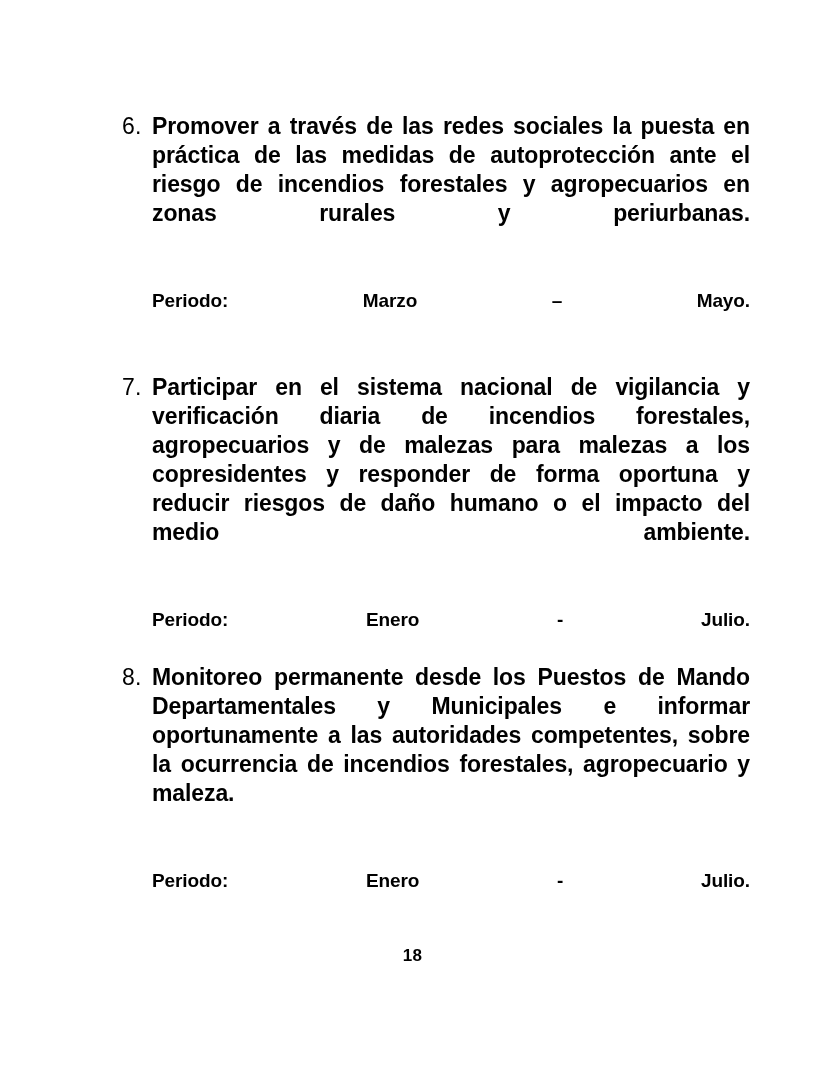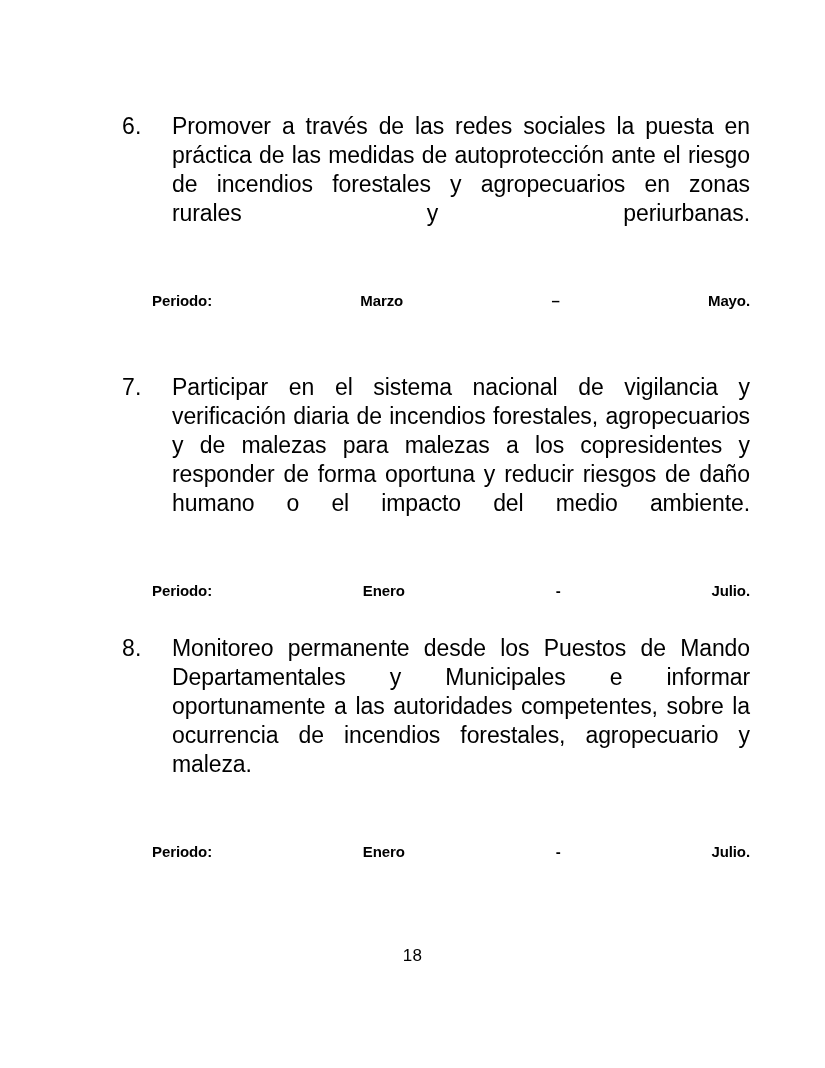--- a/index.html
+++ b/index.html
@@ -46,39 +46,38 @@
     width: 30px;
     font-weight: 400;
     font-size: 23px;
     line-height: 29px;
     text-align: left;
     letter-spacing: 0.2px;
   }
 
   .item-body {
     flex: 1 1 auto;
-    font-weight: normal;
+    font-weight: bold;
     text-align: justify;
     text-justify: inter-word;
     letter-spacing: -0.1px;
     word-spacing: 0.3px;
     hyphens: none;
-    margin-left: 20px;
   }
   
   .item-body::after {
     content: "";
     display: inline-block;
     width: 100%;
   }
 
   
   .detail-block {
     margin-left: 30px;
-    font-size: 15px;
+    font-size: 19px;
     line-height: 29px;
     font-weight: bold;
   }
 
   .detail-line {
     text-align: justify;
     text-justify: inter-word;
     letter-spacing: -0.1px;
     word-spacing: 0.3px;
   }
@@ -94,21 +93,21 @@
   }
 
   
   .page-number {
     position: absolute;
     left: 0;
     top: 946px;
     width: 825px;
     text-align: center;
     font-size: 17px;
-    font-weight: normal;
+    font-weight: bold;
     line-height: 20px;
     letter-spacing: 0.3px;
   }
 </style>
 </head>
 <body>
 
 <div class="page">
 
   <div class="content">

